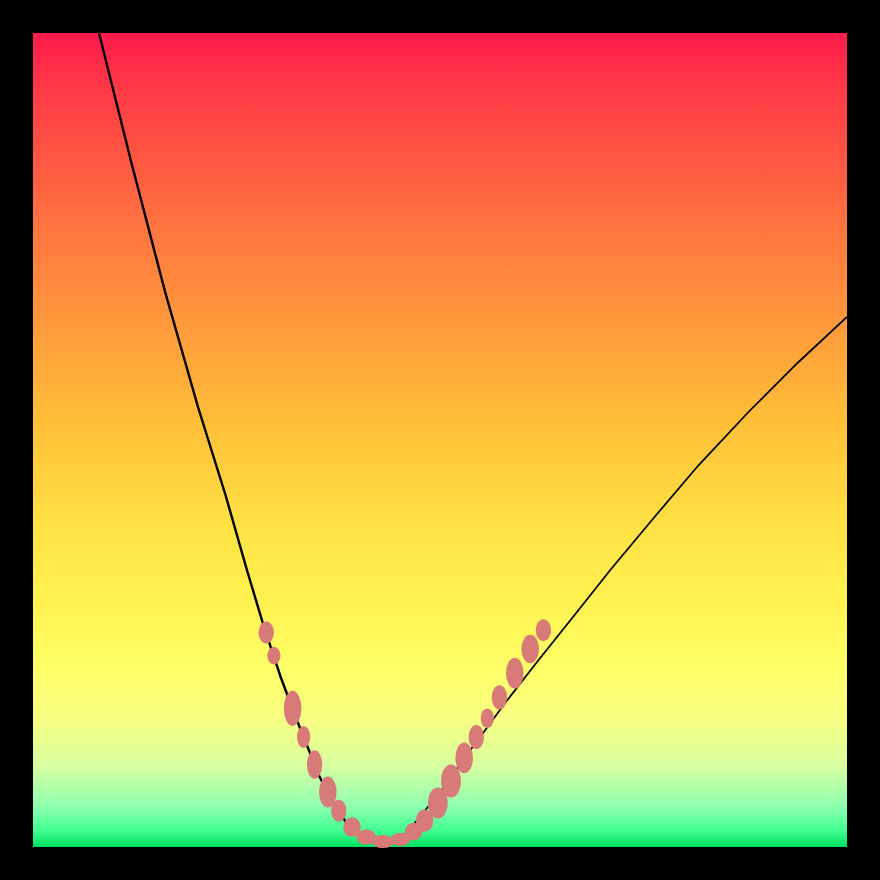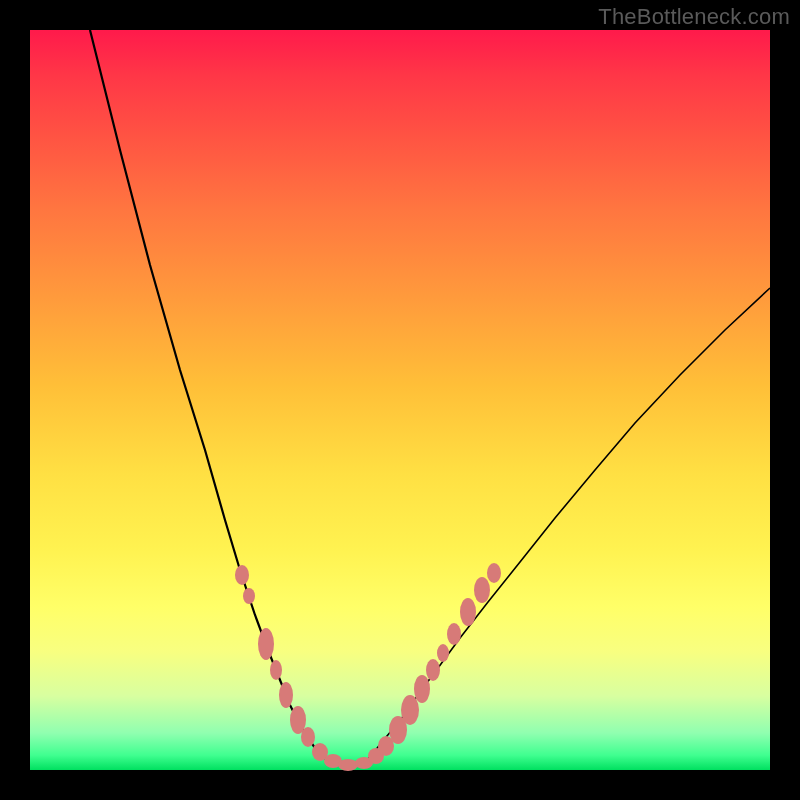--- a/index.html
+++ b/index.html
@@ -57,21 +57,20 @@
     top: 0;
     width: 740px;
     height: 740px;
     overflow: visible;
   }
 </style>
 </head>
 <body>
 
 <div class="frame">
-  <div class="watermark">TheBottleneck.com</div>
   <div class="plot-area">
     <svg class="curves" viewBox="0 0 740 740">
       <path d="M 60 0 L 90 120 L 120 235 L 150 340 L 175 420 L 195 490 L 210 540 L 225 585 L 238 620 L 250 650 L 260 675 L 270 695 L 278 708 L 285 718 L 292 726 L 300 732" fill="none" stroke="#000" stroke-width="2.2" id="path-left"></path>
       <path d="M 740 258 L 695 300 L 650 345 L 605 393 L 565 440 L 525 488 L 490 532 L 458 572 L 430 608 L 408 638 L 390 662 L 375 684 L 362 700 L 352 712 L 344 722 L 338 729 L 335 733" fill="none" stroke="#000" stroke-width="1.6" id="path-right"></path>
       <path d="M 300 732 L 308 735 L 316 736 L 322 736 L 328 735 L 335 733" fill="none" stroke="#000" stroke-width="2" id="path-trough"></path>
       <g id="markers">
           <ellipse cx="212" cy="545" rx="7" ry="10" fill="#d77a78" stroke="#c95c5a" stroke-width="0"></ellipse>
           <ellipse cx="219" cy="566" rx="6" ry="8" fill="#d77a78" stroke="#c95c5a" stroke-width="0"></ellipse>
           <ellipse cx="236" cy="614" rx="8" ry="16" fill="#d77a78" stroke="#c95c5a" stroke-width="0"></ellipse>
           <ellipse cx="246" cy="640" rx="6" ry="10" fill="#d77a78" stroke="#c95c5a" stroke-width="0"></ellipse>

